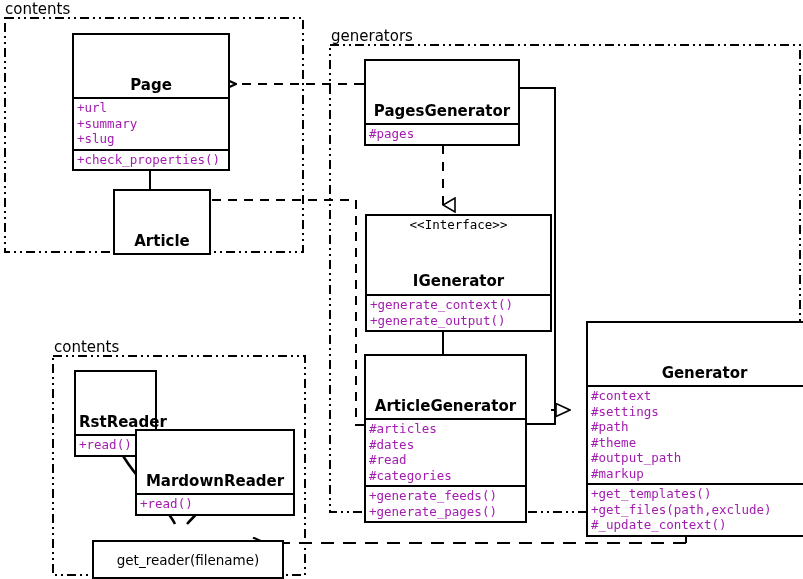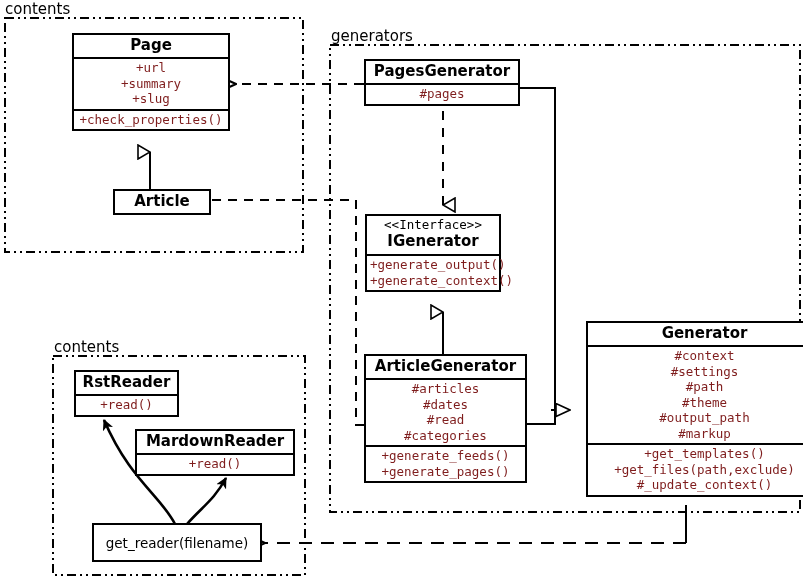--- a/index.html
+++ b/index.html
@@ -47,35 +47,36 @@
   }
   .cls-title {
     text-align: center;
     font-family: "DejaVu Sans", sans-serif;
     font-weight: bold;
     font-size: 15px;
     line-height: 19px;
     color: #000000;
     padding-top: 2px;
     padding-bottom: 3px;
+    margin-top: 40px;
   }
   .cls-stereo {
     text-align: center;
     font-family: "DejaVu Sans Mono", monospace;
     font-size: 12.5px;
     line-height: 15px;
     color: #000000;
   }
   .memb {
     font-family: "DejaVu Sans Mono", monospace;
     font-size: 12.5px;
     line-height: 15.5px;
-    color: #7f1d1d;
+    color: #a21caf;
     white-space: pre;
-    text-align: center;
+    text-align: left;
   }
   .plainbox {
     position: absolute;
     box-sizing: border-box;
     border: 2px solid #000000;
     background: #ffffff;
     z-index: 5;
     display: flex;
     align-items: center;
     justify-content: center;
@@ -178,28 +179,28 @@
     <div class="sec cls-title">Article</div>
   </div>
 
   <div class="umlbox" style="left:364px; top:59px; width:156px;">
     <div class="sec cls-title">PagesGenerator</div>
     <div class="sec">
       <div class="memb">#pages</div>
     </div>
   </div>
 
-  <div class="umlbox" style="left:365px; top:214px; width:136px;">
+  <div class="umlbox" style="left:365px; top:214px; width:187px;">
     <div class="sec">
       <div class="cls-stereo">&lt;&lt;Interface&gt;&gt;</div>
       <div class="cls-title" style="padding-top:0; padding-bottom:1px;">IGenerator</div>
     </div>
     <div class="sec">
+      <div class="memb">+generate_context()</div>
       <div class="memb">+generate_output()</div>
-      <div class="memb">+generate_context()</div>
     </div>
   </div>
 
   <div class="umlbox" style="left:364px; top:354px; width:163px;">
     <div class="sec cls-title">ArticleGenerator</div>
     <div class="sec">
       <div class="memb">#articles</div>
       <div class="memb">#dates</div>
       <div class="memb">#read</div>
       <div class="memb">#categories</div>
@@ -220,31 +221,31 @@
       <div class="memb">#output_path</div>
       <div class="memb">#markup</div>
     </div>
     <div class="sec">
       <div class="memb">+get_templates()</div>
       <div class="memb">+get_files(path,exclude)</div>
       <div class="memb">#_update_context()</div>
     </div>
   </div>
 
-  <div class="umlbox" style="left:74px; top:370px; width:105px;">
+  <div class="umlbox" style="left:74px; top:370px; width:83px;">
     <div class="sec cls-title">RstReader</div>
     <div class="sec">
       <div class="memb">+read()</div>
     </div>
   </div>
 
   <div class="umlbox" style="left:135px; top:429px; width:160px;">
     <div class="sec cls-title">MardownReader</div>
     <div class="sec">
       <div class="memb">+read()</div>
     </div>
   </div>
 
-  <div class="plainbox" style="left:92px; top:523px; width:170px; height:39px;">
+  <div class="plainbox" style="left:92px; top:540px; width:192px; height:39px;">
     <span>get_reader(filename)</span>
   </div>
 
 </div>
 
 </body></html>

